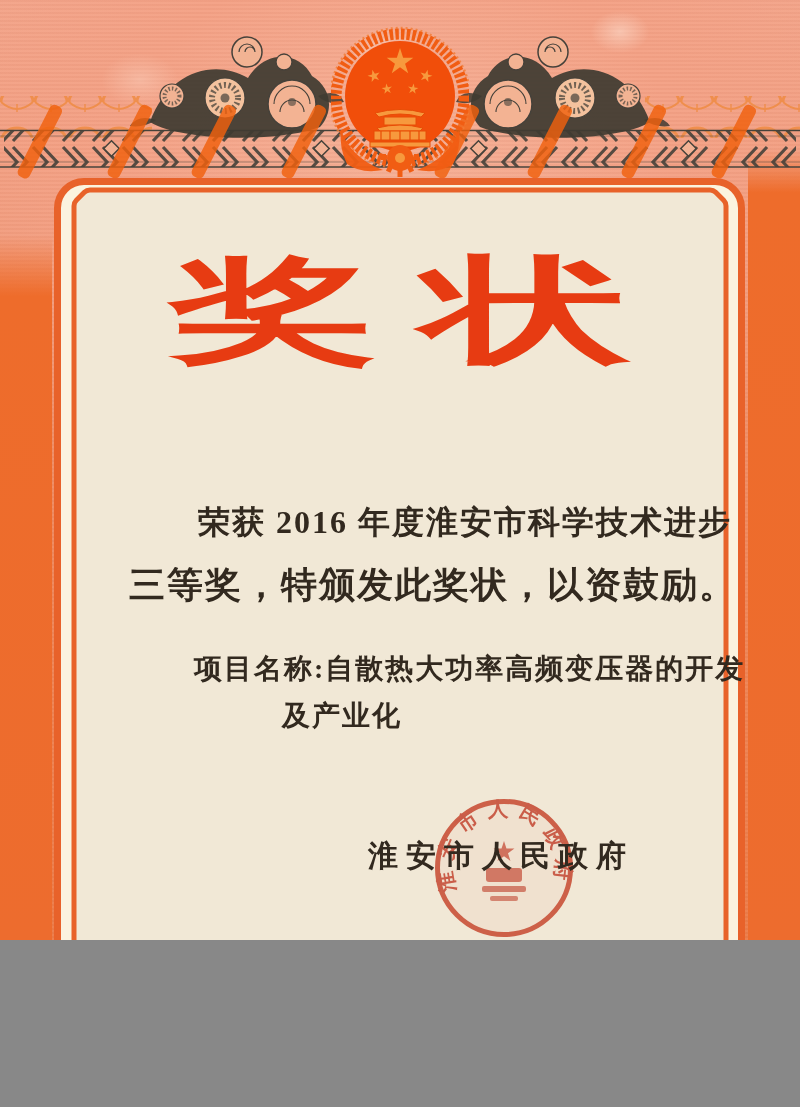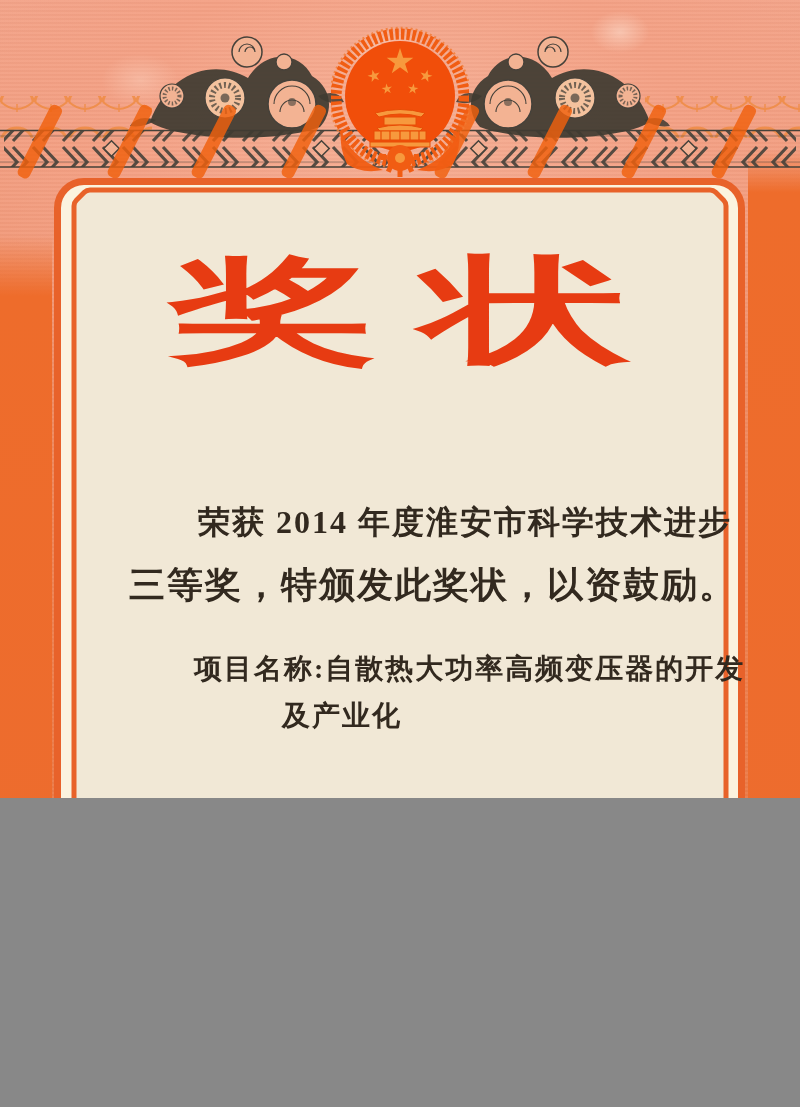--- a/index.html
+++ b/index.html
@@ -1,17 +1,17 @@
 <!DOCTYPE html>
 <html><head>
 <meta charset="utf-8">
 <style>
   html,body{margin:0;padding:0;background:#888;}
   #page{
-    position:relative;width:800px;height:798px;margin:0 auto;overflow:hidden;
+    position:relative;width:800px;height:940px;margin:0 auto;overflow:hidden;
     background:
       radial-gradient(90% 55% at 50% 16%, #f6b096 0%, #f4a185 38%, rgba(244,161,133,0) 72%),
       linear-gradient(180deg,#f3a58b 0%,#f19877 30%,#ef8a60 55%,#ee8252 78%,#ec7c49 100%);
     font-family:"Liberation Serif","DejaVu Serif",serif;
   }
   .texture{
     position:absolute;inset:0;pointer-events:none;z-index:1;
     background:
       radial-gradient(60px 40px at 390px 55px, rgba(255,238,226,.50), transparent 70%),
       radial-gradient(42px 30px at 620px 32px, rgba(255,238,226,.45), transparent 70%),
@@ -257,21 +257,21 @@
       <g transform="translate(670,0) rotate(27)">
           <rect x="-6.5" width="13" height="70" rx="5"></rect>
         </g>
       <g transform="translate(788,0) rotate(27)">
           <rect x="-6.5" width="13" height="70" rx="5"></rect>
         </g>
     </g>
   </svg>
 
   <div class="cert-text" id="title">奖状</div>
-  <div class="cert-text" id="body1">荣获 2014 年度淮安市科学技术进步</div>
+  <div class="cert-text" id="body1">荣获 2016 年度淮安市科学技术进步</div>
   <div class="cert-text" id="body2">三等奖，特颁发此奖状，以资鼓励。</div>
   <div class="cert-text" id="proj2">及产业化</div>
   <div class="cert-text" id="proj1">项目名称:自散热大功率高频变压器的开发</div>
   <div class="cert-text" id="issuer">淮安市人民政府</div>
 
   <svg id="seal" width="152" height="152" viewBox="0 0 152 152">
     <defs>
       <path id="sealArc" d="M 31 102 A 52 52 0 1 1 121 102" fill="none"></path>
     </defs>
     <g opacity=".9">

